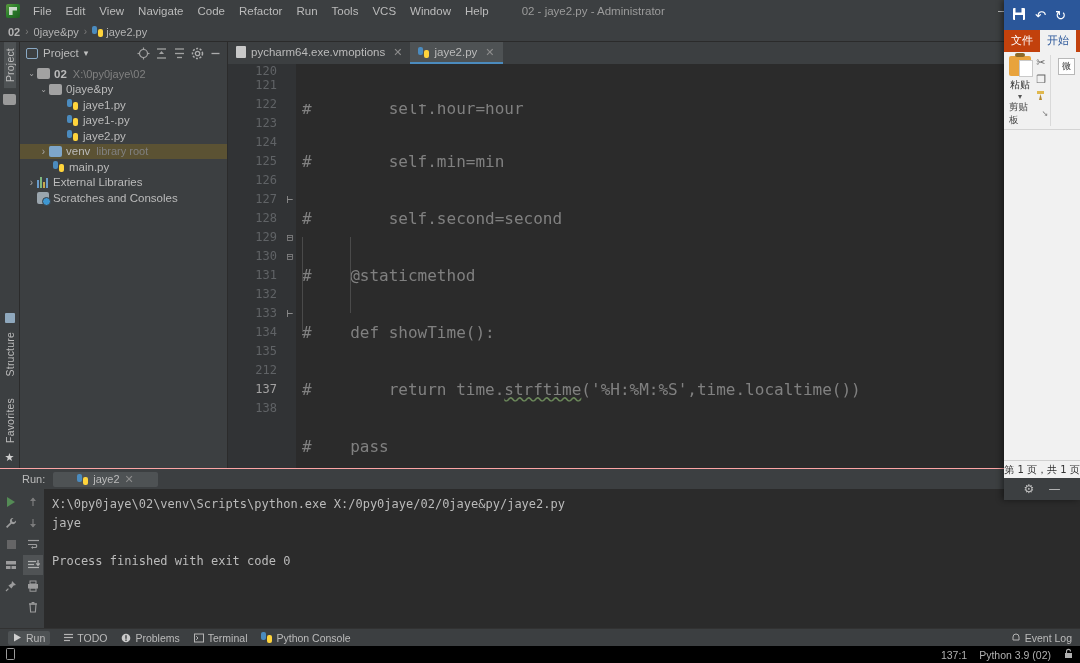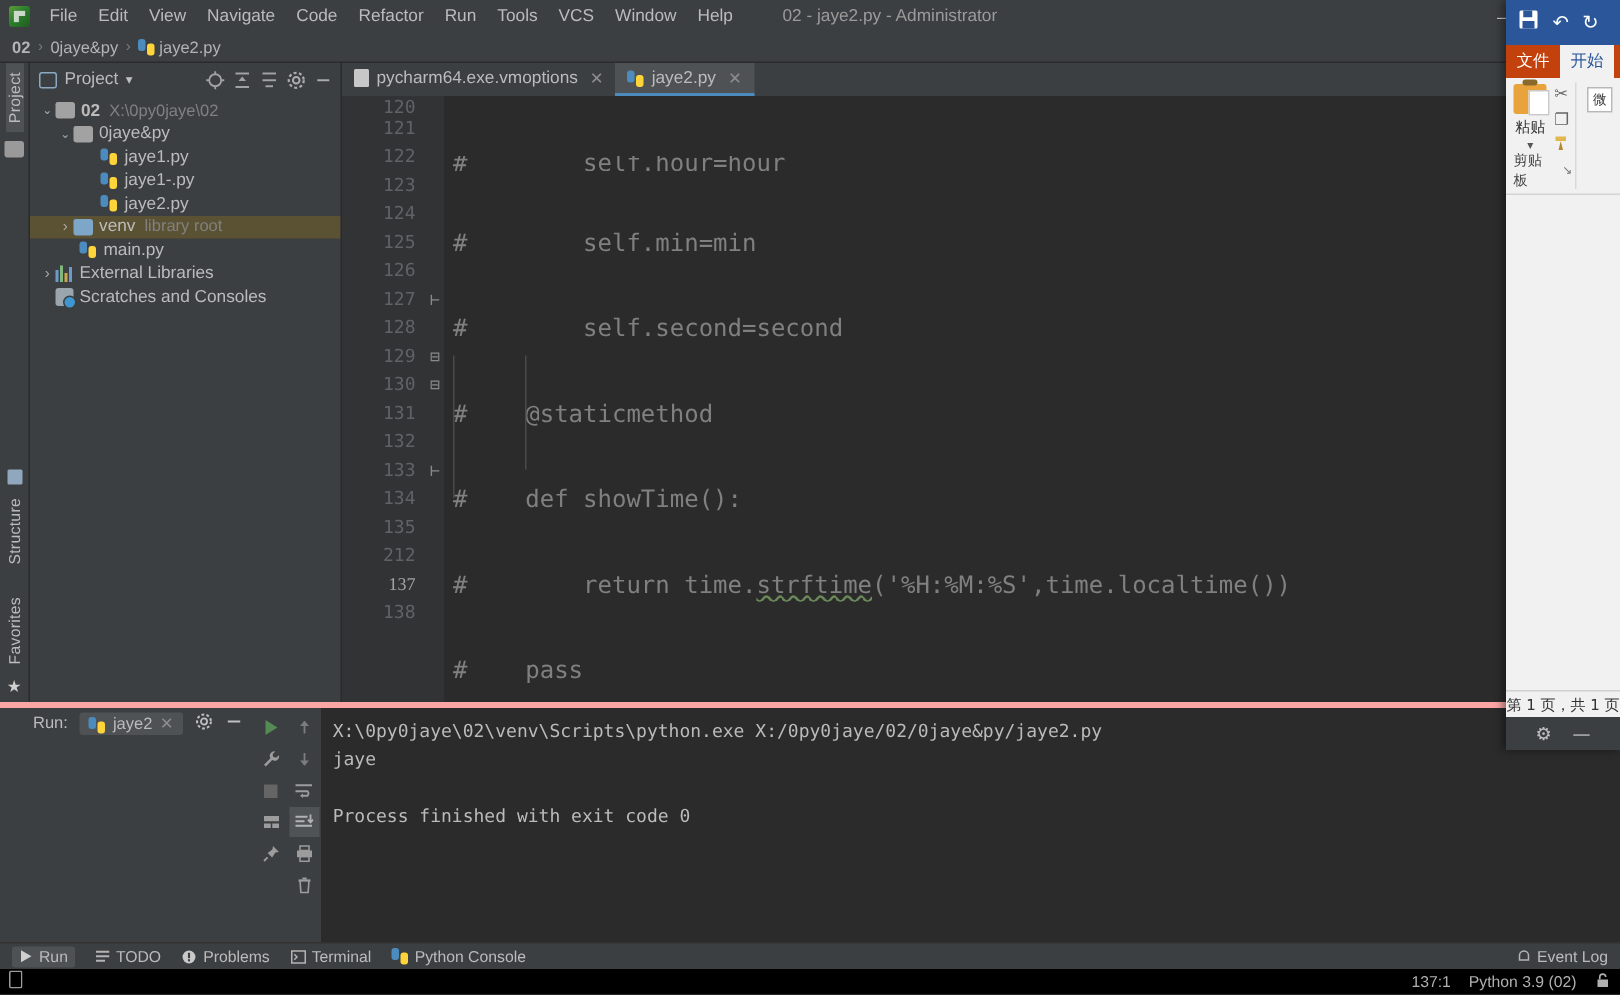--- a/index.html
+++ b/index.html
@@ -66,37 +66,37 @@
   .editor-wrap { flex:1; display:flex; flex-direction:column; min-width:0; background:#2b2b2b; }
   .tabs { height:22px; background:#3c3f41; display:flex; align-items:stretch; flex:0 0 22px; }
   .tab { display:flex; align-items:center; gap:5px; padding:0 8px; font-size:11.5px; color:#bbbbbb;
          border-bottom:2px solid transparent; }
   .tab.active { background:#4e5254; border-bottom-color:#4b8bbe; }
   .tab .x { color:#8d8d8d; font-size:11px; margin-left:3px; }
   .fileico{width:10px;height:12px;background:#c8c8c8;border-radius:1px;flex:0 0 10px;}
   .editor { flex:1; display:flex; position:relative; overflow:hidden; background:#2b2b2b; }
   .gutter { width:56px; background:#313335; text-align:right; padding-right:7px; color:#606366;
             font-family:"DejaVu Sans Mono",monospace; font-size:12px; line-height:19px; padding-top:10px; flex:0 0 56px;}
-  .gutter .ln.cur { color:#a4a3a3;font-family:Liberation Serif, serif; }
+  .gutter .ln.cur { color:#a4a3a3; }
   .fold { width:12px; background:#313335; padding-top:10px; flex:0 0 12px; position:relative;
           font-family:"DejaVu Sans Mono",monospace; font-size:11px; line-height:19px; color:#8a8a8a; text-align:center;}
   .code { flex:1; font-family:"DejaVu Sans Mono",monospace; font-size:16px; line-height:19px;
           padding-top:10px; color:#a9b7c6; white-space:pre; overflow:hidden; position:relative; }
   .code .row{height:19px; padding-left:6px;}
   .cmt { color:#808080; }
   .warn-u { text-decoration: underline wavy #6a8759; text-decoration-skip-ink:none;}
   .marker-col { position:absolute; right:0; top:0; bottom:0; width:12px; background:#3c3f41; }
   .warn-badge{ position:absolute; right:16px; top:8px; display:flex; align-items:center; gap:3px; font-size:10.5px; color:#a5a5a5;}
   .tri{width:0;height:0;border-left:5px solid transparent;border-right:5px solid transparent;border-bottom:9px solid #b5a642;}
   .indent-guide{position:absolute; width:1px; background:#4a4a4a;}
 
   
-  .runpanel { height:160px; background:#3c3f41; border-top:4px solid #fca5a5; display:flex; flex:0 0 160px;}
+  .runpanel { height:160px; background:#3c3f41; border-top:1px solid #fca5a5; display:flex; flex-direction:column; flex:0 0 160px;}
   .run-head { height:20px; display:flex; align-items:center; padding-left:22px; gap:8px; font-size:11px; }
-  .run-tab { display:flex; align-items:flex-end; gap:5px; padding:1px 6px; background:#4e5254; border-radius:2px;}
+  .run-tab { display:flex; align-items:center; gap:5px; padding:1px 24px; background:#4e5254; border-radius:2px;}
   .run-head-right{ margin-left:auto; display:flex; gap:8px; padding-right:8px; align-items:center;}
   .run-body { flex:1; display:flex; min-height:0; }
   .run-side { width:44px; background:#3c3f41; display:flex; }
   .run-col { width:22px; display:flex; flex-direction:column; align-items:center; padding-top:3px; gap:1px;}
   .ricon { width:20px; height:20px; display:flex; align-items:center; justify-content:center; opacity:.8; }
   .ricon.on{ background:#55595b; }
   .console { flex:1; background:#2b2b2b; font-family:"DejaVu Sans Mono",monospace; font-size:12px;
              line-height:19px; color:#bbbbbb; padding:6px 0 0 8px; white-space:pre; overflow:hidden;}
 
   

